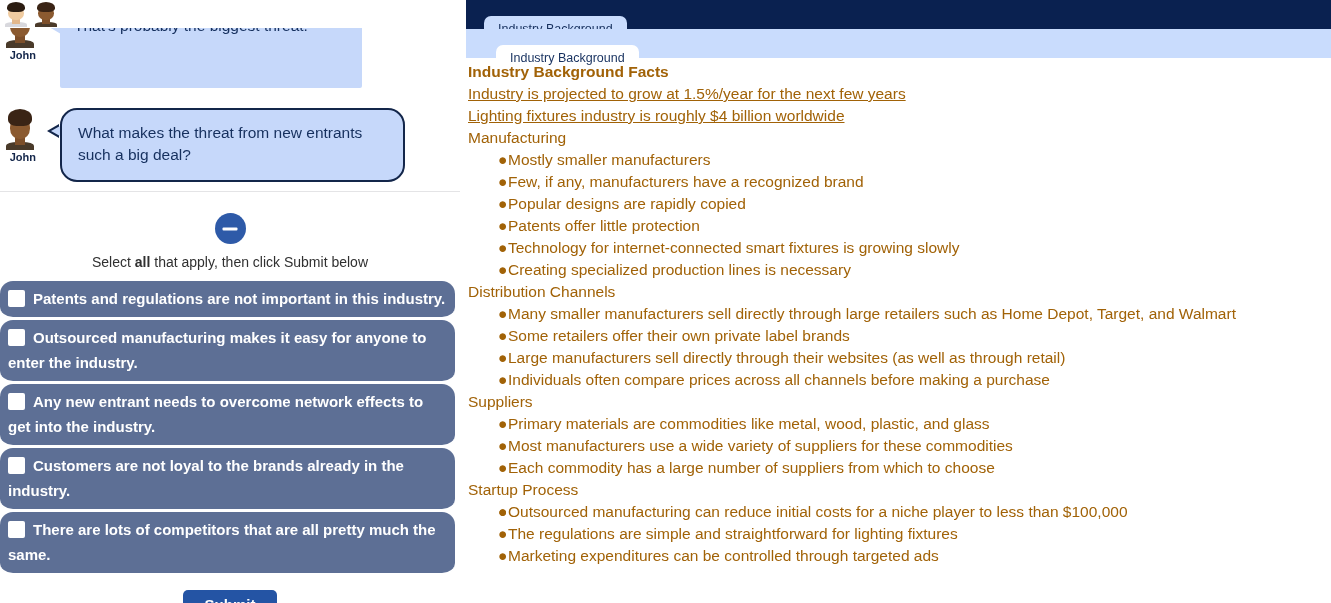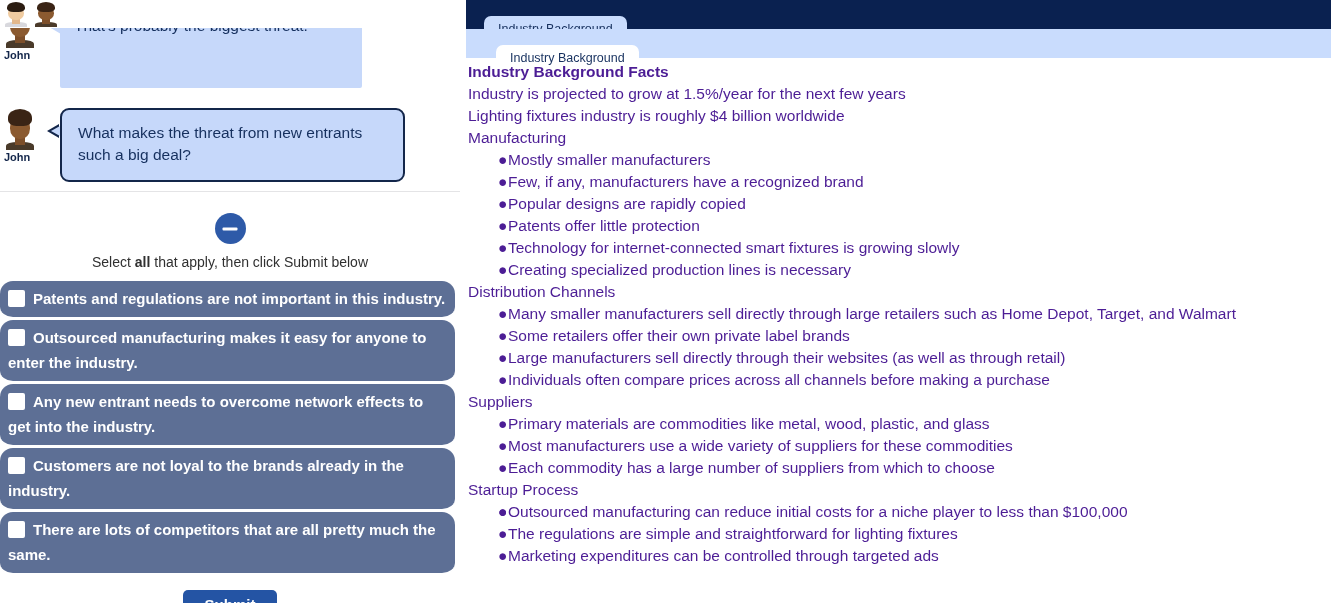--- a/index.html
+++ b/index.html
@@ -91,21 +91,21 @@
     left: 0;
     width: 460px;
   }
   .msg-row.r1 { top: -22px; }
   .msg-row.r2 { top: 80px; }
 
   .speaker {
     position: absolute;
     left: 4px; top: 0;
     width: 32px;
-    text-align: left;
+    text-align: right;
   }
   .speaker .portrait {
     width: 32px; height: 42px;
     margin: 0 auto;
   }
   .speaker .speaker-name {
     margin-top: 1px;
     font-size: 11px;
     font-weight: bold;
     color: #13264a;
@@ -122,21 +122,21 @@
     padding: 9px 14px;
   }
   .bubble.plain {
     width: 302px;
     min-height: 82px;
     border-radius: 2px;
   }
   .bubble.active {
     width: 345px;
     border: 2.5px solid #13264a;
-    border-radius: 9px;
+    border-radius: 17px;
     padding: 12px 16px 14px 16px;
   }
   .bubble .tail {
     position: absolute;
     left: -11px;
     top: 14px;
     width: 0; height: 0;
     border-top: 7px solid transparent;
     border-bottom: 7px solid transparent;
     border-right: 12px solid #c6d8fa;
@@ -279,29 +279,29 @@
     left: 30px;
     background: #ffffff;
     color: #16305e;
   }
 
   #doc-body {
     position: relative;
     padding: 3px 0 0 2px;
     font-size: 15.5px;
     line-height: 22px;
-    color: #4c1d95;
+    color: #a16207;
     font-family: "Liberation Sans", sans-serif;
   }
   .doc-title {
     font-weight: bold;
     font-size: 15.5px;
     line-height: 22px;
   }
-  .doc-line { line-height: 22px; }
+  .doc-line { line-height: 22px; text-decoration: underline; }
   .doc-heading { line-height: 22px; }
   .doc-bullet {
     line-height: 22px;
     padding-left: 40px;
     position: relative;
   }
   .doc-bullet .dot {
     position: absolute;
     left: 30px;
     top: 0;

